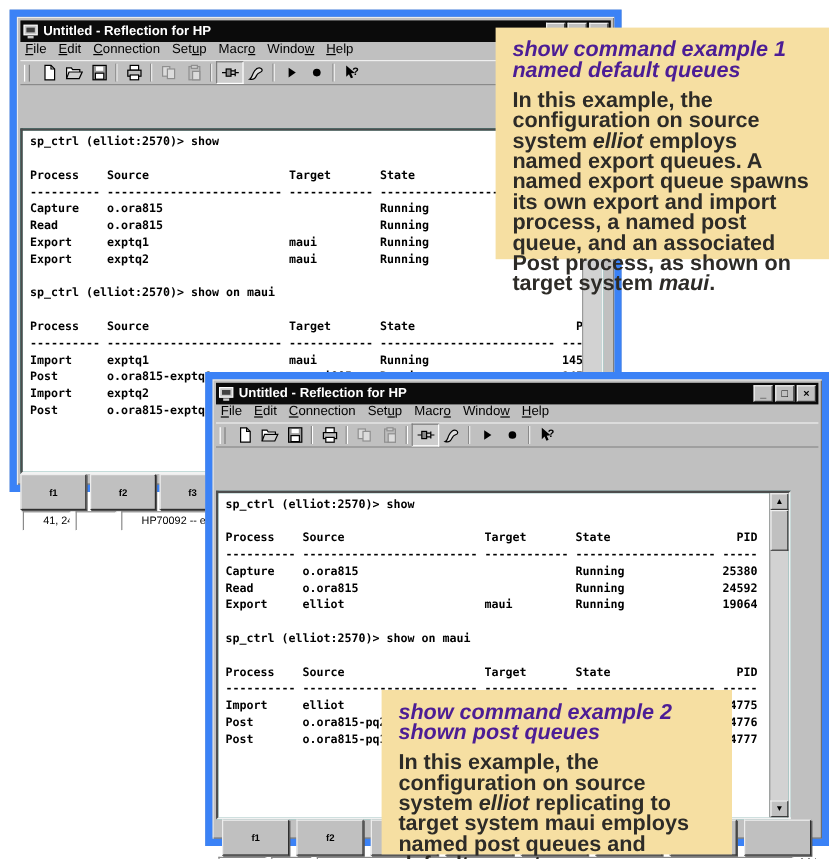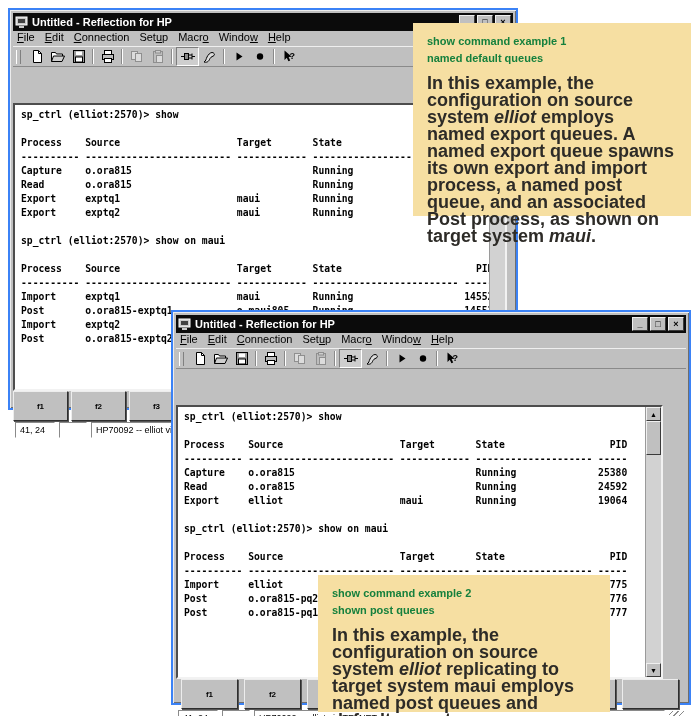--- a/index.html
+++ b/index.html
@@ -1,19 +1,19 @@
 <!DOCTYPE html>
 <html><head>
 <meta charset="utf-8">
 <style>
   html,body{margin:0;padding:0;background:#fff;}
   .canvas{position:relative;width:691px;height:716px;background:#ffffff;overflow:hidden;
           font-family:"Liberation Sans",sans-serif;}
   
-  .win{position:absolute;background:#c0c0c0;border:2px solid #3b82f6;
+  .win{position:absolute;background:#c0c0c0;border:6px solid #3b82f6;
        box-shadow:inset 1px 1px 0 #ececec, inset -1px -1px 0 #6e6e6e;
        padding:3px;box-sizing:border-box;display:flex;flex-direction:column;}
   .titlebar{height:18px;flex:0 0 18px;background:#0b0b0b;color:#fff;display:flex;
             align-items:center;padding:0 2px;gap:4px;}
   .titlebar .title{font-size:11px;font-weight:bold;white-space:nowrap;}
   .appicon{width:13px;height:13px;display:inline-flex;}
   .titlebtns{margin-left:auto;display:flex;gap:2px;}
   .tbtn{width:14px;height:12px;background:#c0c0c0;border:1px solid;
         border-color:#f0f0f0 #3a3a3a #3a3a3a #f0f0f0;color:#000;
         font-size:9px;font-weight:bold;line-height:9px;display:flex;
@@ -50,29 +50,29 @@
         border-color:#ededed #2e2e2e #2e2e2e #ededed;box-shadow:1px 1px 0 #555;
         font-family:"Liberation Sans",sans-serif;font-size:8px;font-weight:bold;
         color:#000;padding:0;}
   .win1 .fkey{width:55px;margin-right:3px;}
   .win2 .fkeyrow{padding-left:5px;}
   .win2 .fkey{width:57px;margin-right:6px;}
   .statusbar{margin-top:auto;flex:0 0 18px;display:flex;align-items:center;gap:4px;
              padding:0 2px;}
   .scell{height:16px;box-sizing:border-box;border:1px solid;
          border-color:#8a8a8a #fff #fff #8a8a8a;font-size:9px;color:#000;
-         display:flex;align-items:center;padding:0 4px;white-space:nowrap;overflow:hidden;}
+         display:flex;align-items:center;padding:0 16px;white-space:nowrap;overflow:hidden;}
   .c1{width:40px;flex:0 0 40px;}
   .c2{width:28px;flex:0 0 28px;}
   .c3{flex:1;}
   .grip{flex:0 0 15px;height:15px;
         background:repeating-linear-gradient(-45deg,transparent 0 2px,#8a8a8a 2px 3px,#fff 3px 4px);}
   
   .callout{position:absolute;background:#f6dfa2;box-sizing:border-box;padding:10px 14px;}
-  .ctitle{font-size:11px;line-height:17px;font-weight:bold;color:#15803d;}
+  .ctitle{font-size:18px;line-height:17px;font-weight:bold;color:#4c1d95;font-style:italic;}
   .cbody{margin:8px 0 0 0;font-size:18px;line-height:17px;font-weight:bold;color:#2d2b27;}
   .cbody i{font-style:italic;}
 </style>
 </head>
 <body>
 
 <div class="canvas">
 
   <section class="win win1" style="left:8px;top:8px;width:510px;height:402px;z-index:1;">
     <div class="titlebar">

